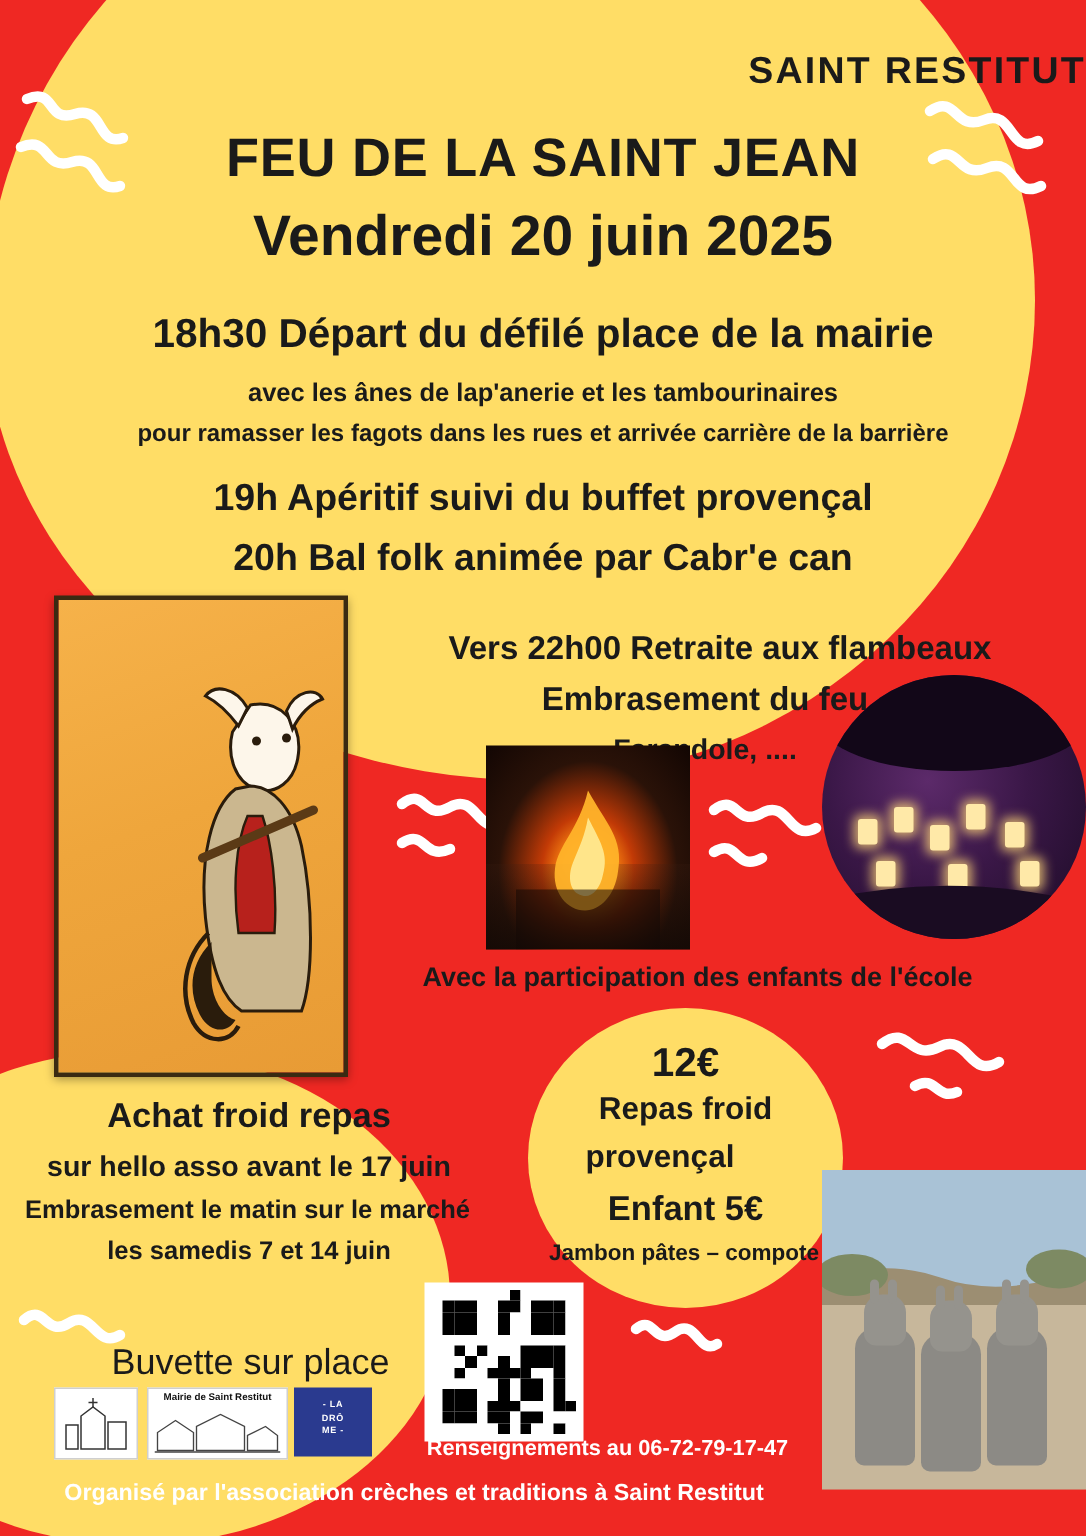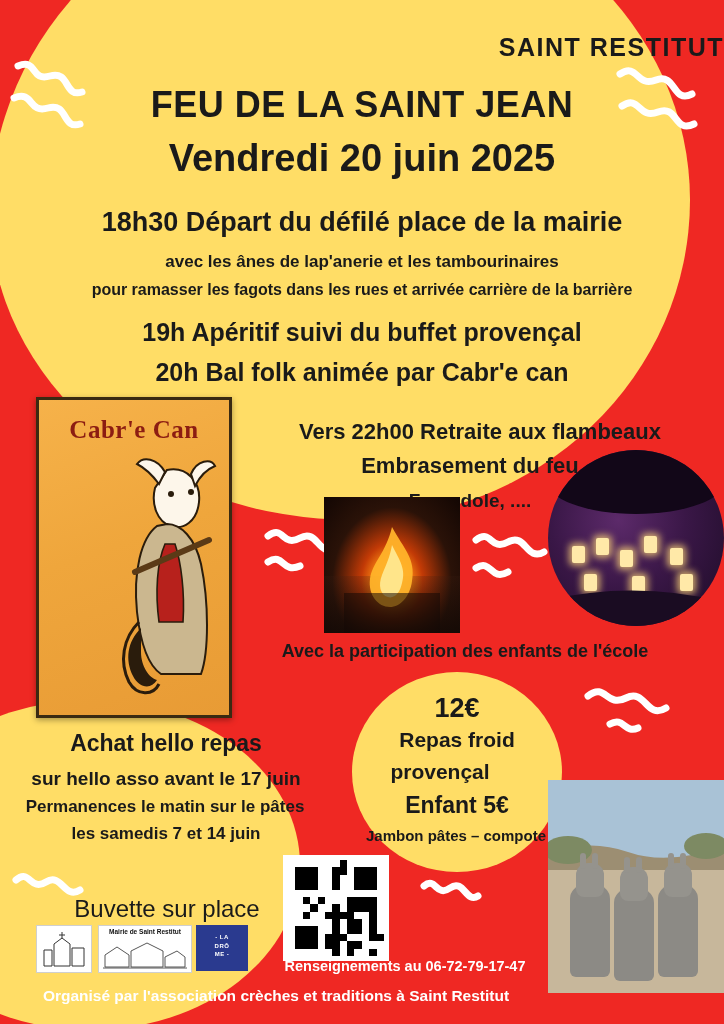--- a/index.html
+++ b/index.html
@@ -476,38 +476,37 @@
     <div class="txt center-line t-sub1">avec les ânes de lap'anerie et les tambourinaires</div>
     <div class="txt center-line t-sub2">pour ramasser les fagots dans les rues et arrivée carrière de la barrière</div>
     <div class="txt center-line t-apero">19h Apéritif suivi du buffet provençal</div>
     <div class="txt center-line t-bal">20h Bal folk animée par Cabr'e can</div>
 
     <div class="txt t-retraite">Vers 22h00 Retraite aux flambeaux</div>
     <div class="txt t-embrasement">Embrasement du feu</div>
     <div class="txt t-farandole">Farandole, ....</div>
     <div class="txt t-ecole">Avec la participation des enfants de l'école</div>
 
-    <div class="txt t-achat">Achat hello repas</div>
+    <div class="txt t-achat">Achat froid repas</div>
     <div class="txt t-hello">sur hello asso avant le 17 juin</div>
-    <div class="txt t-perm">Permanences le matin sur le pâtes</div>
+    <div class="txt t-perm">Embrasement le matin sur le marché</div>
     <div class="txt t-samedis">les samedis 7 et 14 juin</div>
     <div class="txt t-buvette">Buvette sur place</div>
 
     <div class="txt t-price">12€</div>
     <div class="txt t-repas">Repas froid</div>
     <div class="txt t-prov">provençal</div>
     <div class="txt t-enfant">Enfant 5€</div>
     <div class="txt t-jambon">Jambon  pâtes – compote</div>
 
     <div class="txt t-rens">Renseignements au 06-72-79-17-47</div>
     <div class="txt t-orga">Organisé par l'association crèches et traditions à Saint Restitut</div>
     <div class="txt t-lapanerie">Lap'anerie</div>
 
     <div class="cabre">
-      <div class="cabre-title">Cabr'e Can</div>
       <svg class="goat" viewBox="0 0 120 250">
         <path d="M62 18 C82 14, 96 30, 94 50 C92 70, 78 78, 66 74 C52 70, 46 52, 50 36 Z" fill="#fdf6ea" stroke="#2a1c0c" stroke-width="2"></path>
         <path d="M60 20 C52 6, 38 4, 32 12 C40 16, 48 24, 54 32 Z" fill="#fdf6ea" stroke="#2a1c0c" stroke-width="2"></path>
         <path d="M86 22 C92 8, 106 6, 110 14 C100 18, 94 26, 90 34 Z" fill="#fdf6ea" stroke="#2a1c0c" stroke-width="2"></path>
         <circle cx="66" cy="42" r="3" fill="#2a1c0c"></circle>
         <circle cx="86" cy="40" r="3" fill="#2a1c0c"></circle>
         <path d="M52 74 C36 86, 28 120, 32 160 C36 196, 44 214, 56 222 L96 222 C104 200, 104 150, 96 112 C90 86, 76 72, 62 72 Z" fill="#cbb78f" stroke="#2a1c0c" stroke-width="2"></path>
         <path d="M60 92 C52 110, 50 140, 54 170 L78 170 C80 140, 76 110, 70 92 Z" fill="#b7211c" stroke="#2a1c0c" stroke-width="1.6"></path>
         <path d="M30 120 L104 88" stroke="#5b3a16" stroke-width="6" stroke-linecap="round"></path>
         <path d="M34 170 C18 186, 14 210, 24 230 C32 244, 48 244, 54 232" fill="none" stroke="#2a1c0c" stroke-width="3"></path>

